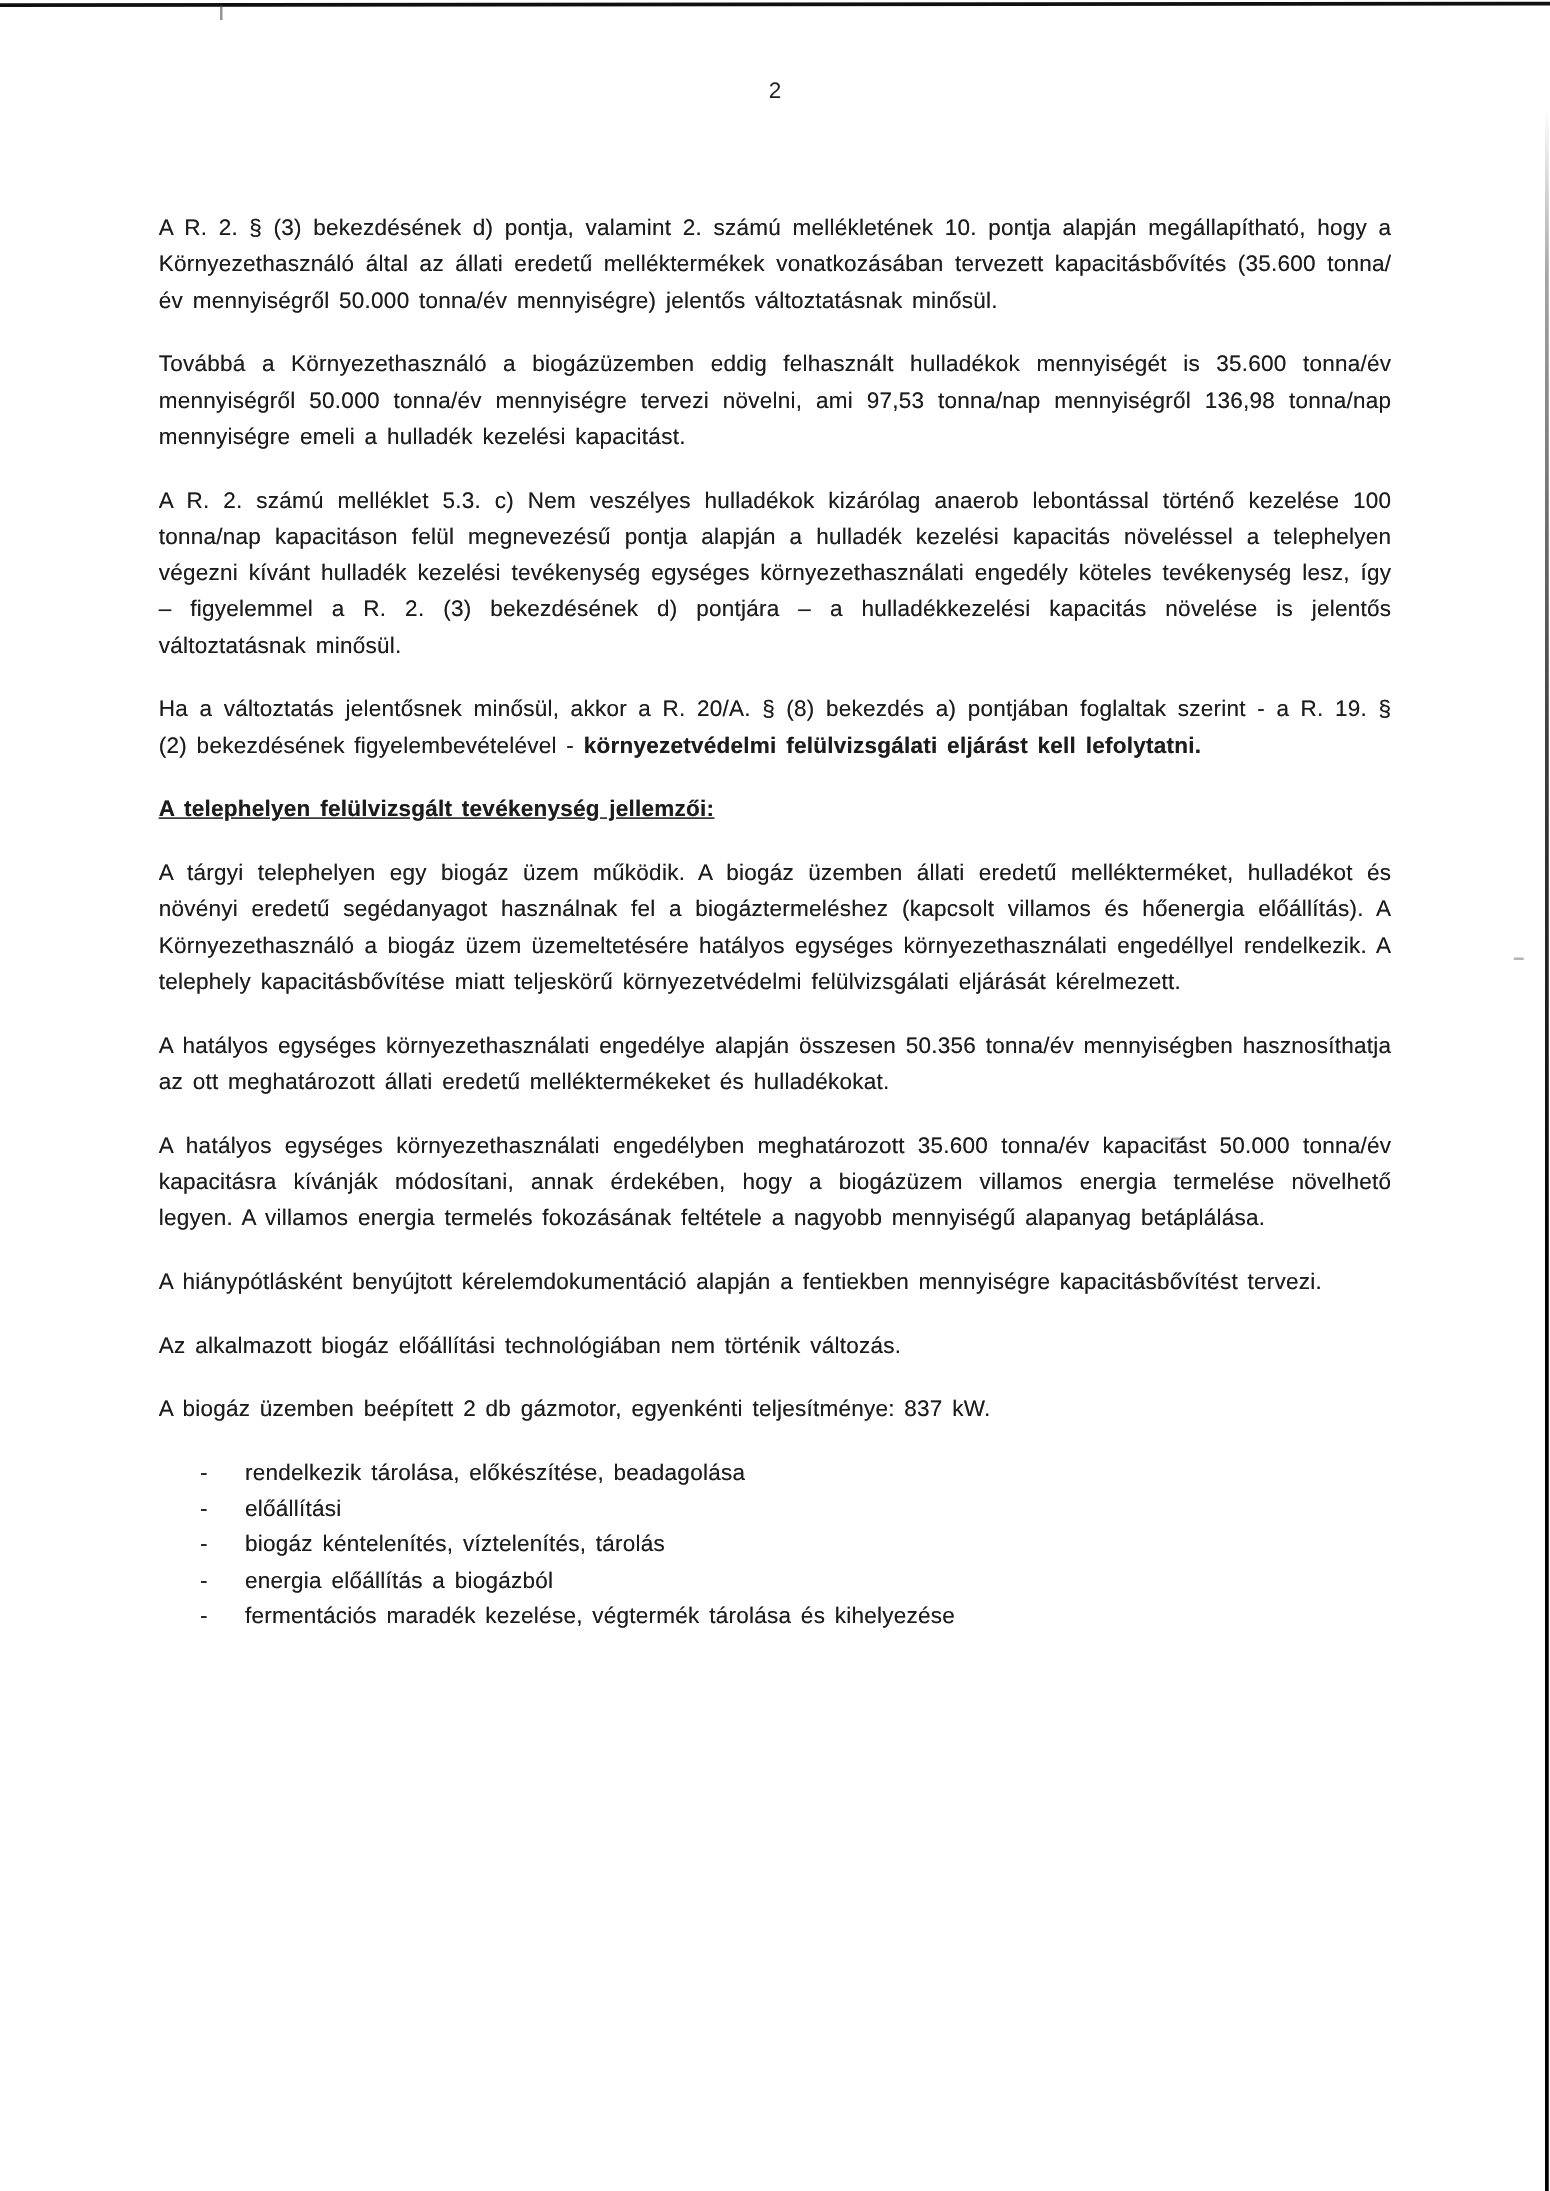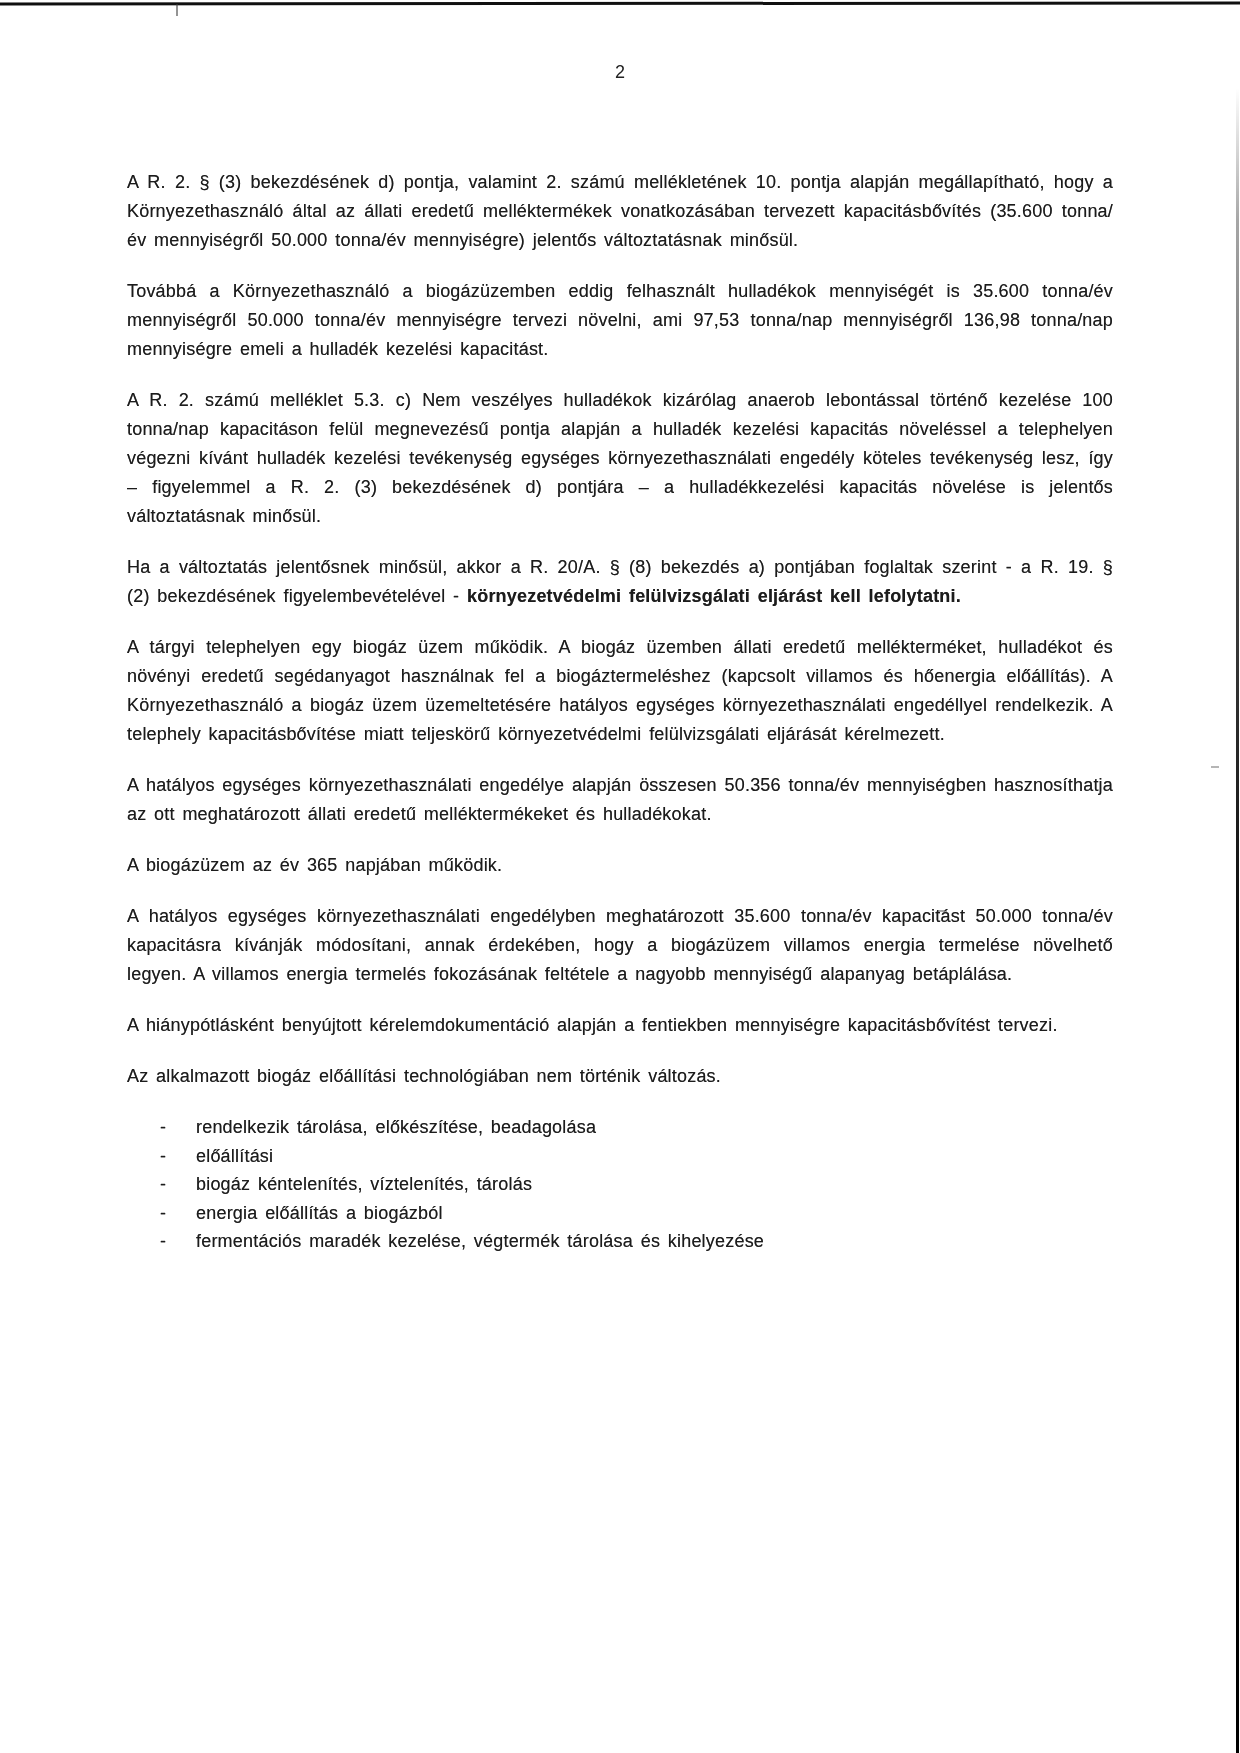--- a/index.html
+++ b/index.html
@@ -135,33 +135,34 @@
 <div class="content">
 
   <p>A R. 2. § (3) bekezdésének d) pontja, valamint 2. számú mellékletének 10. pontja alapján megállapítható, hogy a Környezethasználó által az állati eredetű melléktermékek vonatkozásában tervezett kapacitásbővítés (35.600 tonna/év mennyiségről 50.000 tonna/év mennyiségre) jelentős változtatásnak minősül.</p>
 
   <p>Továbbá a Környezethasználó a biogázüzemben eddig felhasznált hulladékok mennyiségét is 35.600 tonna/év mennyiségről 50.000 tonna/év mennyiségre tervezi növelni, ami 97,53 tonna/nap mennyiségről 136,98 tonna/nap mennyiségre emeli a hulladék kezelési kapacitást.</p>
 
   <p>A R. 2. számú melléklet 5.3. c) Nem veszélyes hulladékok kizárólag anaerob lebontással történő kezelése 100 tonna/nap kapacitáson felül megnevezésű pontja alapján a hulladék kezelési kapacitás növeléssel a telephelyen végezni kívánt hulladék kezelési tevékenység egységes környezethasználati engedély köteles tevékenység lesz, így – figyelemmel a R. 2. (3) bekezdésének d) pontjára – a hulladékkezelési kapacitás növelése is jelentős változtatásnak minősül.</p>
 
   <p><span>Ha a változtatás jelentősnek minősül, akkor a R. 20/A. § (8) bekezdés a) pontjában foglaltak szerint - a R. 19. § (2) bekezdésének figyelembevételével - </span><span class="bold">környezetvédelmi felülvizsgálati eljárást kell lefolytatni.</span></p>
 
+  <h2 class="section-heading">A telephelyen felülvizsgált tevékenység jellemzői:</h2>
 
   <p>A tárgyi telephelyen egy biogáz üzem működik. A biogáz üzemben állati eredetű mellékterméket, hulladékot és növényi eredetű segédanyagot használnak fel a biogáztermeléshez (kapcsolt villamos és hőenergia előállítás). A Környezethasználó a biogáz üzem üzemeltetésére hatályos egységes környezethasználati engedéllyel rendelkezik. A telephely kapacitásbővítése miatt teljeskörű környezetvédelmi felülvizsgálati eljárását kérelmezett.</p>
 
   <p>A hatályos egységes környezethasználati engedélye alapján összesen 50.356 tonna/év mennyiségben hasznosíthatja az ott meghatározott állati eredetű melléktermékeket és hulladékokat.</p>
 
-  <p class="single">A biogázüzem az év 365 napjában működik.</p>
 
   <p>A hatályos egységes környezethasználati engedélyben meghatározott 35.600 tonna/év kapacitást 50.000 tonna/év kapacitásra kívánják módosítani, annak érdekében, hogy a biogázüzem villamos energia termelése növelhető legyen. A villamos energia termelés fokozásának feltétele a nagyobb mennyiségű alapanyag betáplálása.</p>
 
   <p>A hiánypótlásként benyújtott kérelemdokumentáció alapján a fentiekben mennyiségre kapacitásbővítést tervezi.</p>
 
   <p class="single">Az alkalmazott biogáz előállítási technológiában nem történik változás.</p>
 
+  <p class="single">A biogáz üzemben beépített 2 db gázmotor, egyenkénti teljesítménye: 837 kW.</p>
 
 
   <ul class="process-list">
     <li><span class="li-dash">-</span><span>rendelkezik tárolása, előkészítése, beadagolása</span></li>
     <li><span class="li-dash">-</span><span>előállítási</span></li>
     <li><span class="li-dash">-</span><span>biogáz kéntelenítés, víztelenítés, tárolás</span></li>
     <li><span class="li-dash">-</span><span>energia előállítás a biogázból</span></li>
     <li><span class="li-dash">-</span><span>fermentációs maradék kezelése, végtermék tárolása és kihelyezése</span></li>
   </ul>
 

